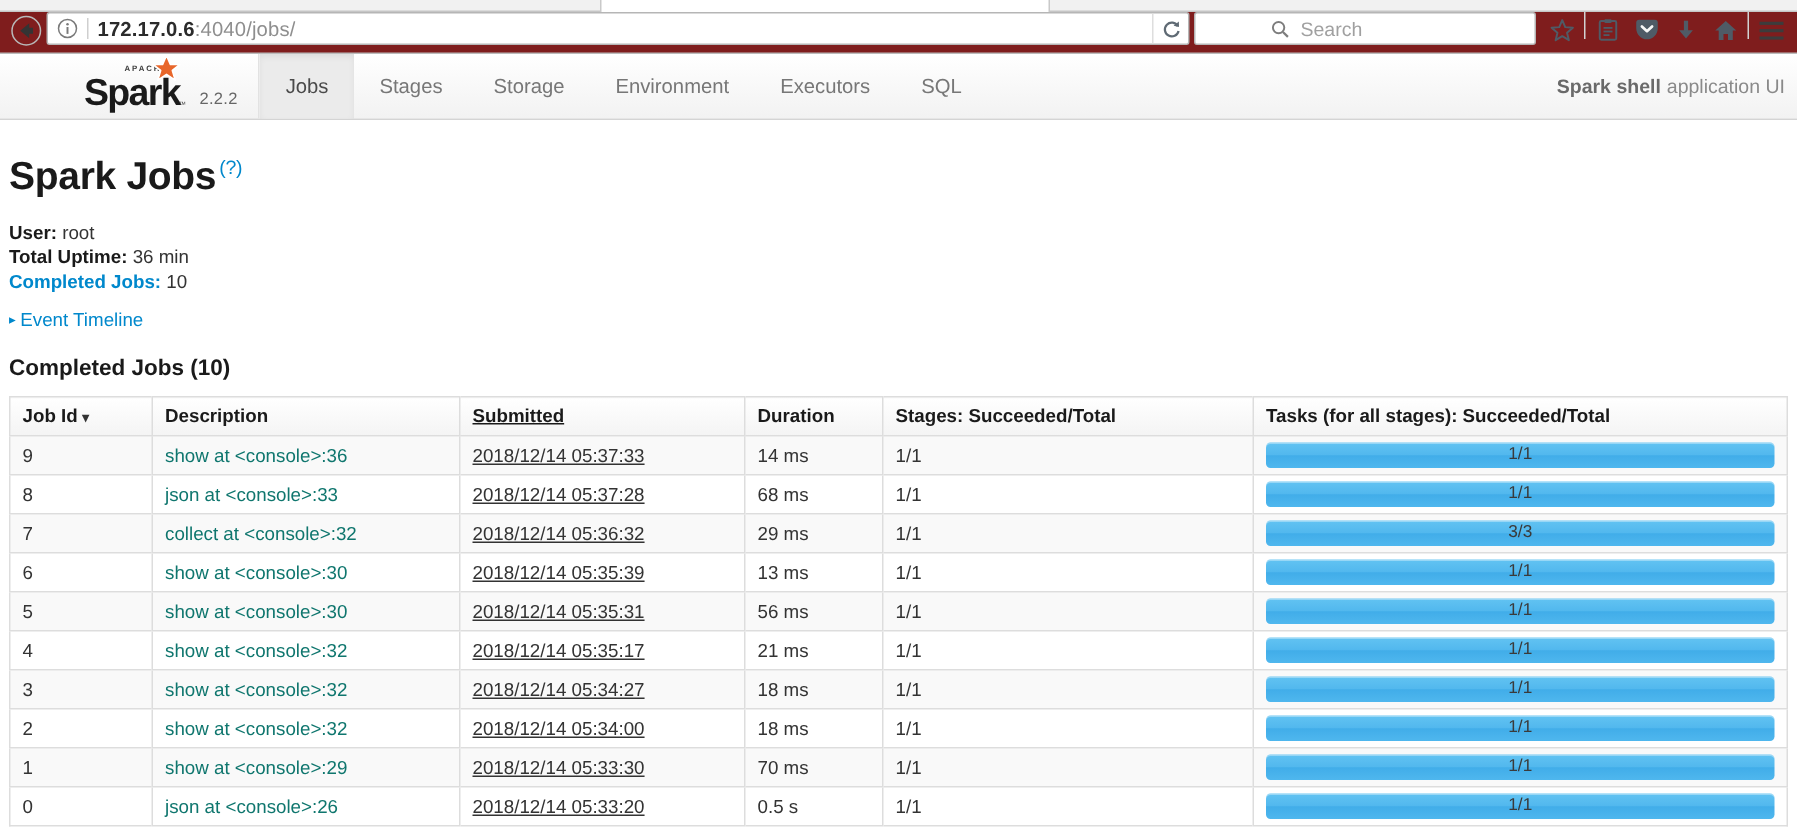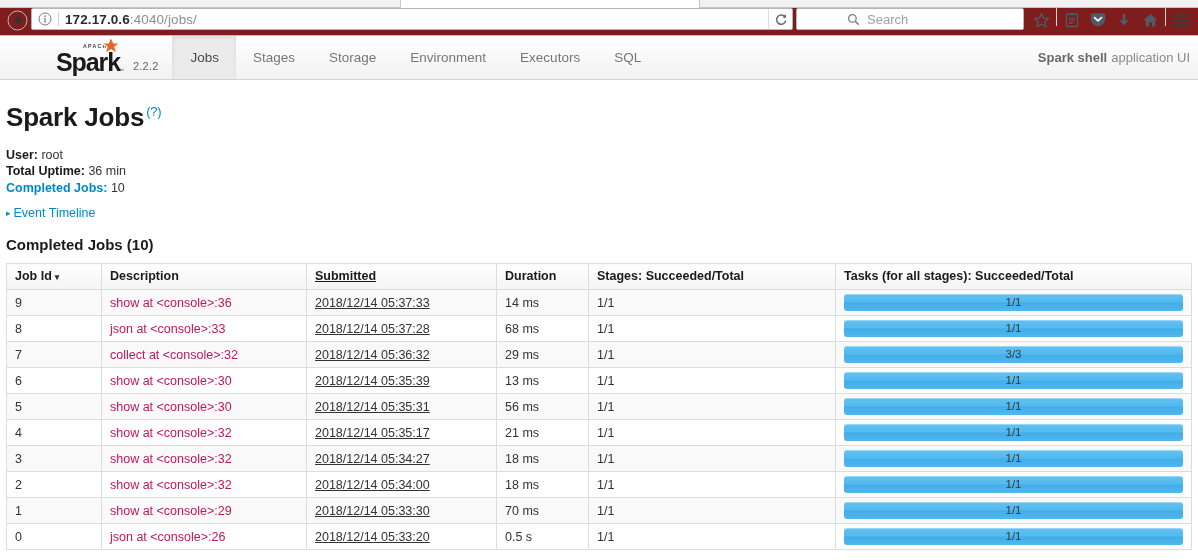--- a/index.html
+++ b/index.html
@@ -239,21 +239,21 @@
     border-right: 1px solid #dddddd;
     padding: 4px 8px;
     height: 23px;
     color: #333333;
     vertical-align: middle;
     white-space: nowrap;
   }
   table.jobs tbody td:last-child { border-right: none; }
   table.jobs tbody tr:nth-child(odd) td { background: #f9f9f9; }
   table.jobs tbody tr:nth-child(even) td { background: #ffffff; }
-  td.desc a { color: #be185d; text-decoration: none; margin-top: 25px; }
+  td.desc a { color: #0f766e; text-decoration: none; margin-top: 25px; }
   .sort-caret { font-size: 9px; margin-left: 3px; color:#333; }
 
   .col-jobid   { width: 95px; }
   .col-desc    { width: 205px; }
   .col-sub     { width: 190px; text-decoration: underline; }
   .col-dur     { width: 92px; }
   .col-stages  { width: 247px; }
 
   
   .progress-holder {

